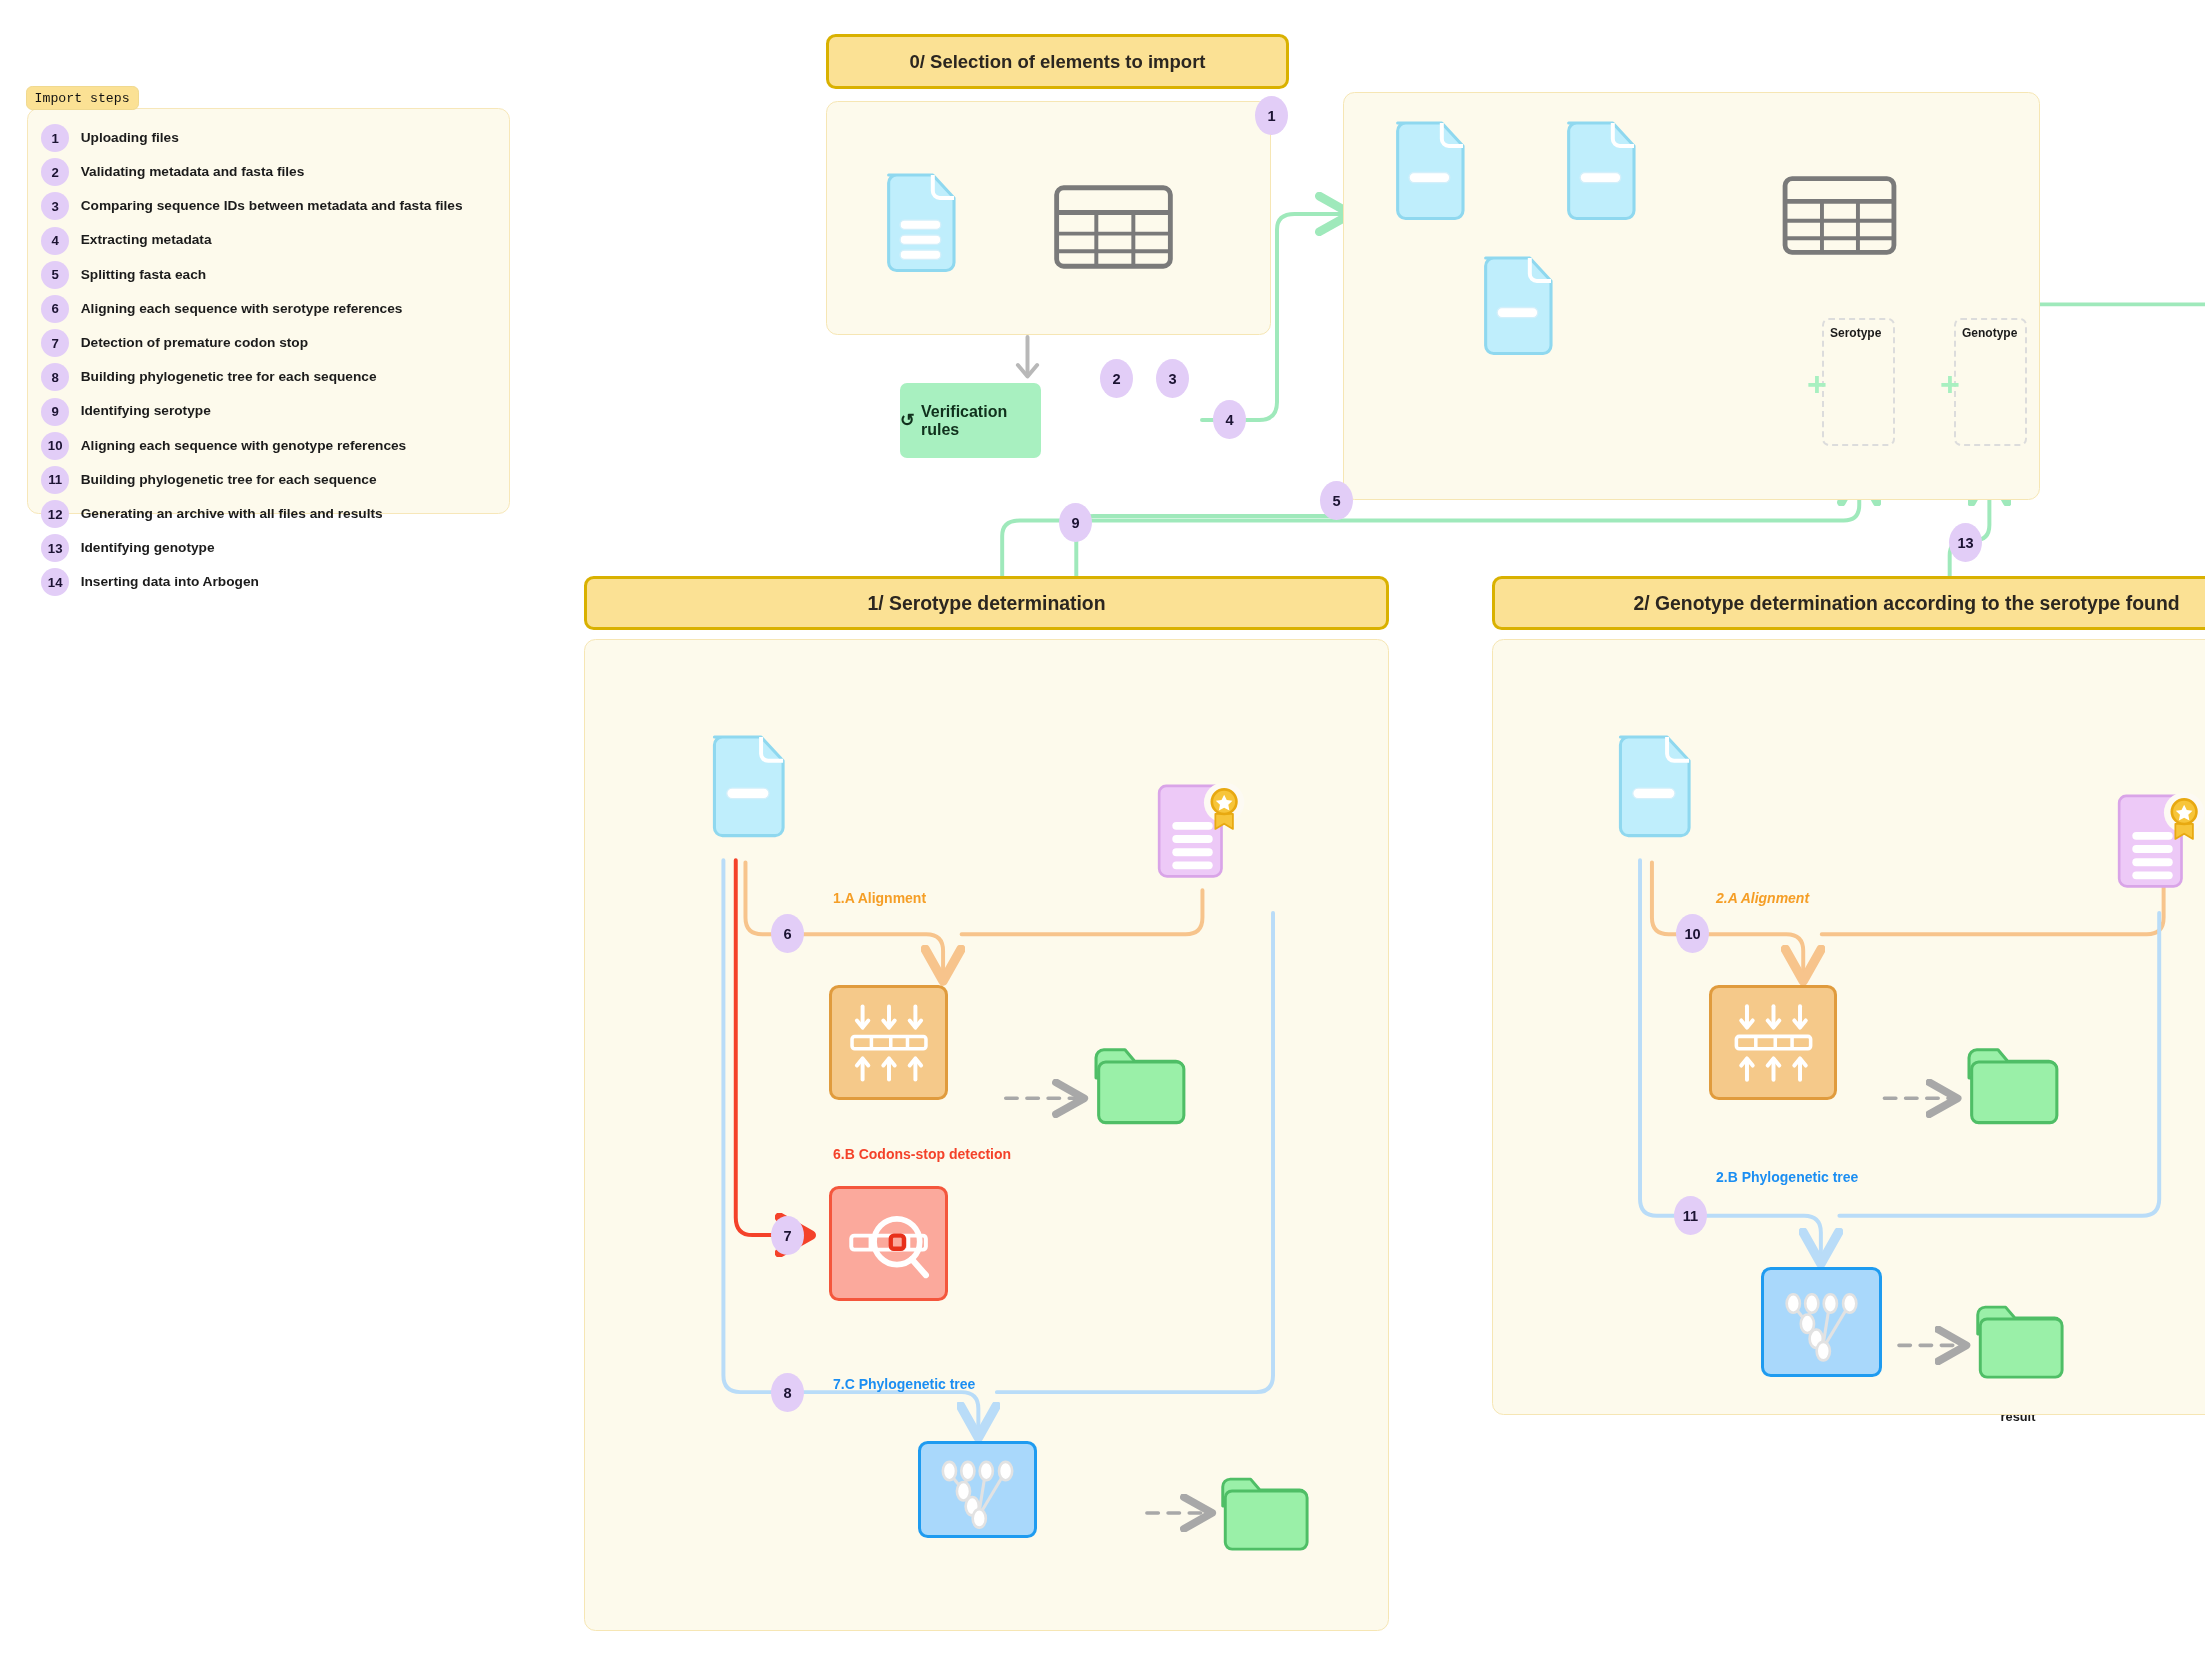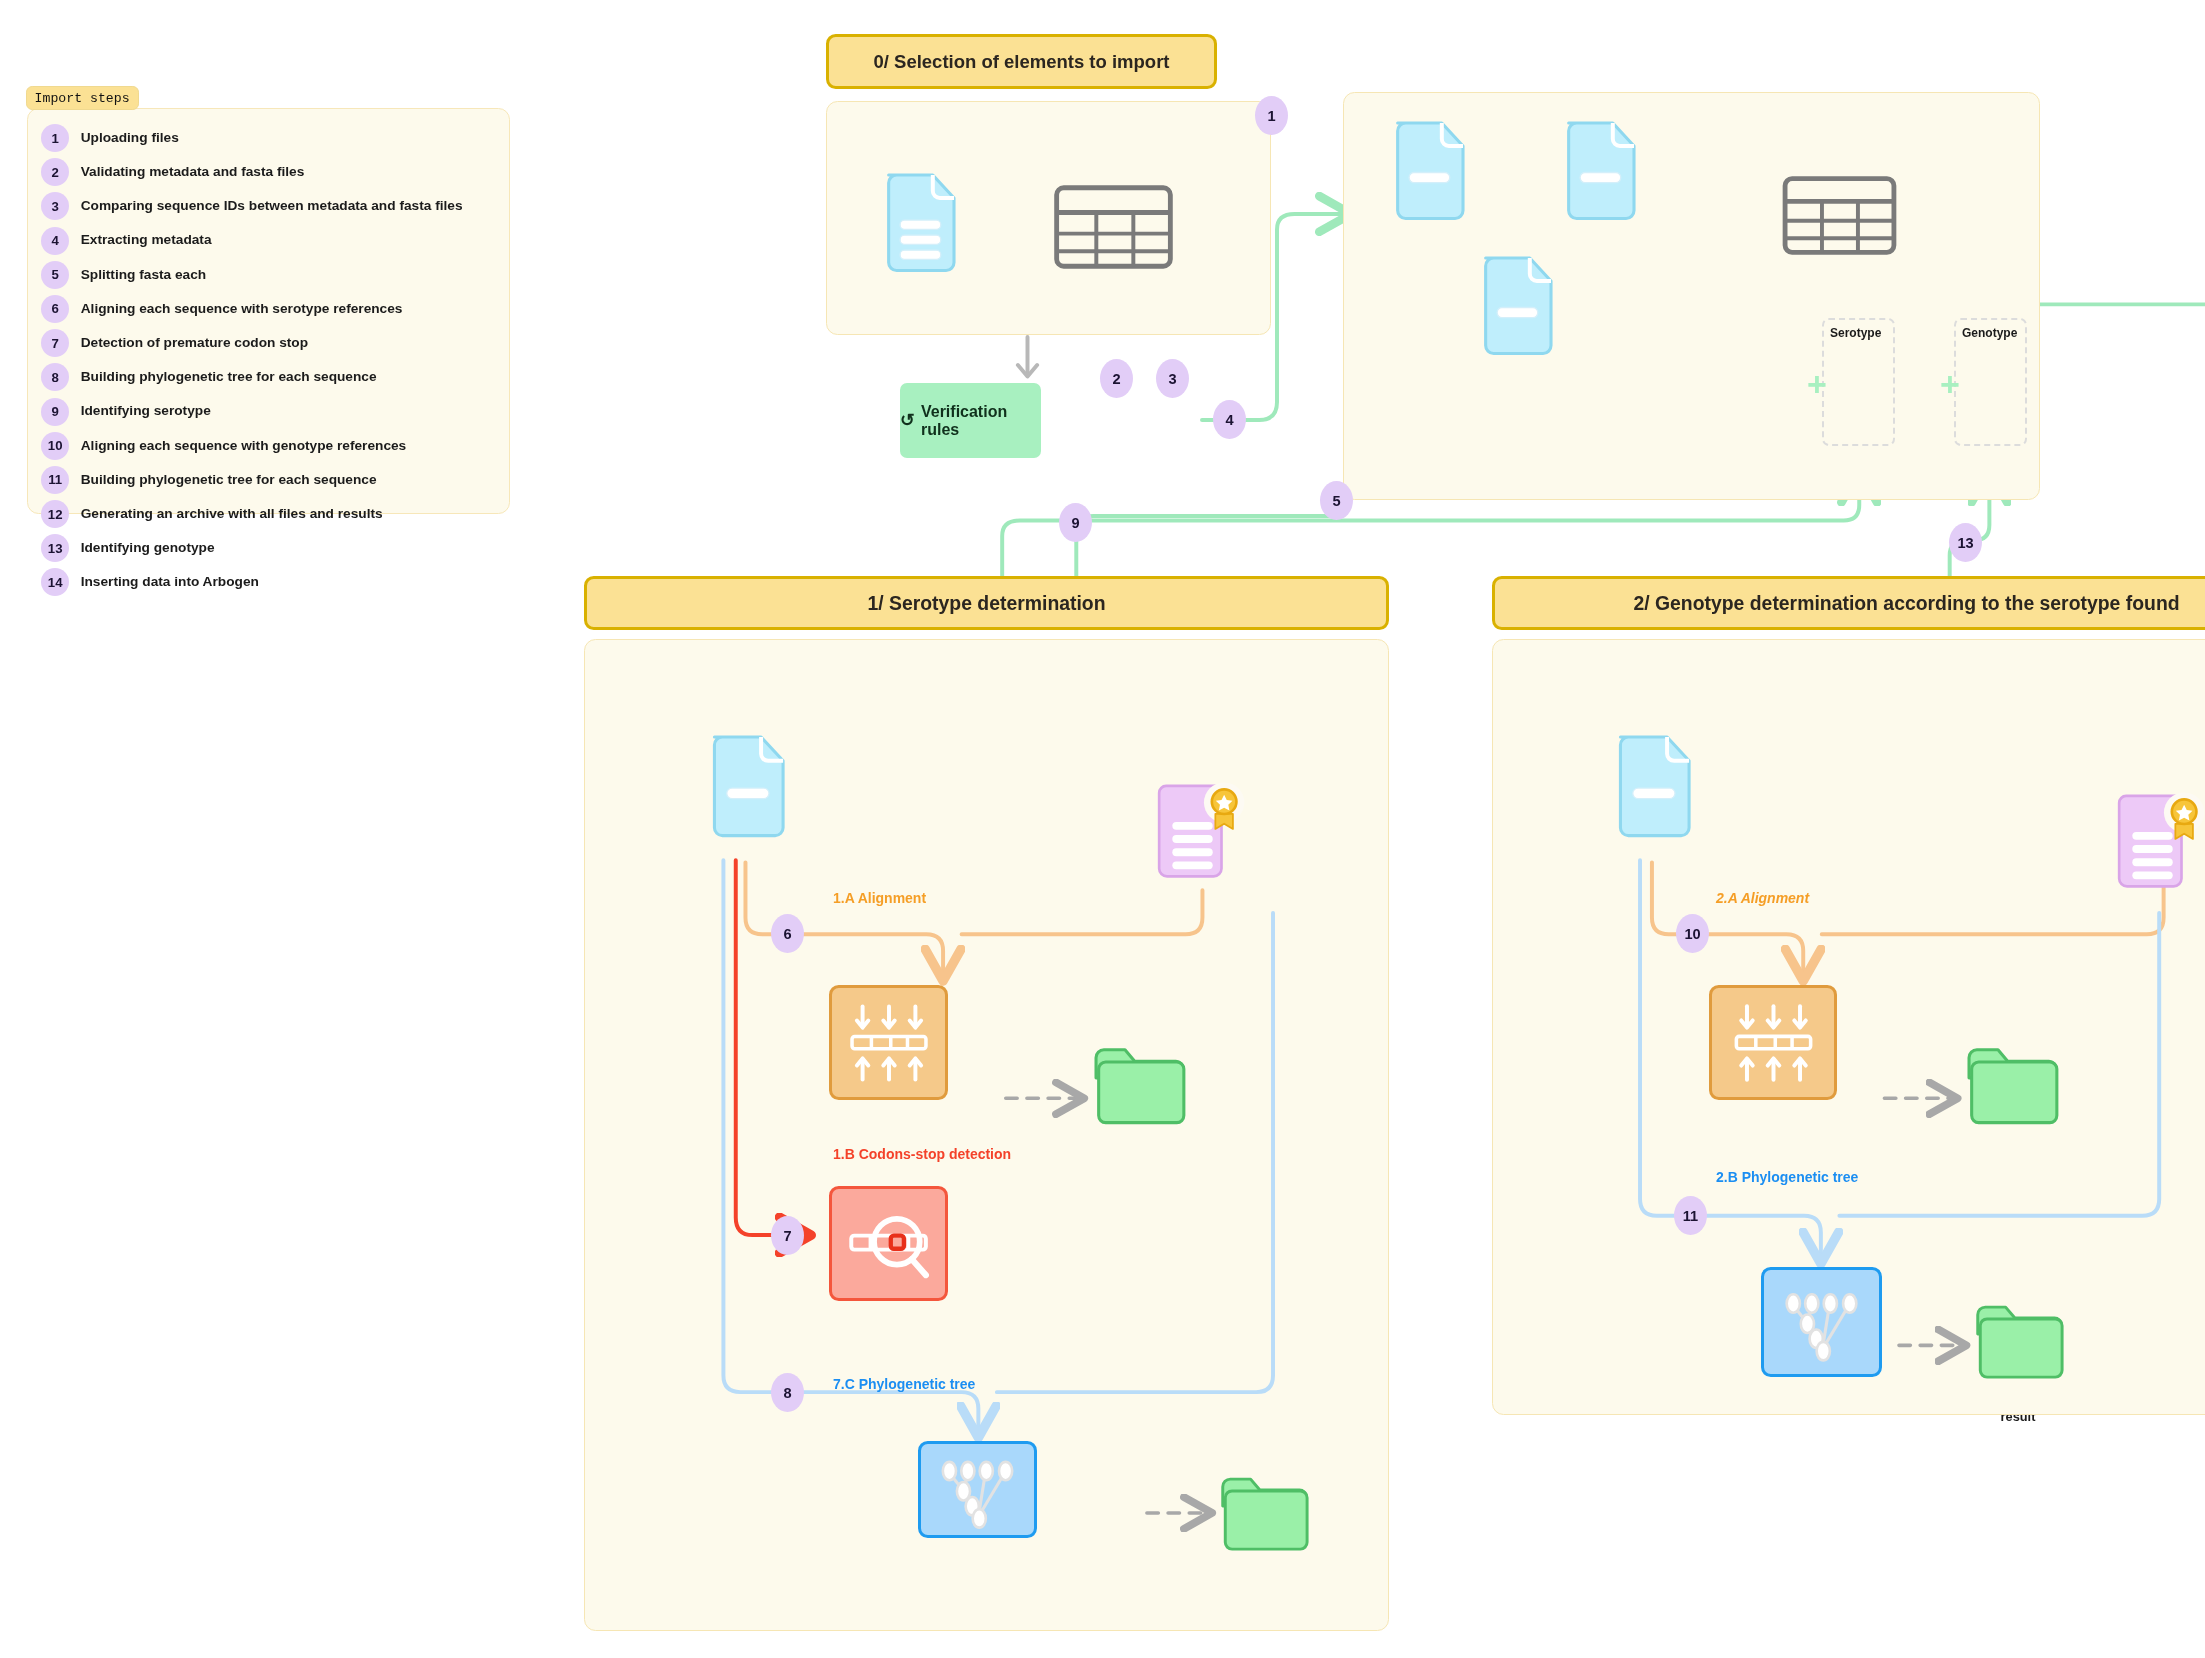--- a/index.html
+++ b/index.html
@@ -246,21 +246,21 @@
     <div class="legend-row">
         <div class="legend-num">13</div>
         <div class="legend-label">Identifying genotype</div>
       </div>
     <div class="legend-row" style="margin-bottom:0;">
         <div class="legend-num">14</div>
         <div class="legend-label">Inserting data into Arbogen</div>
       </div>
   </div>
 
-  <div class="panel-title" style="left:826px;top:34px;width:391px;height:55px;font-size:18.5px;">0/ Selection of elements to import</div>
+  <div class="panel-title" style="left:826px;top:34px;width:463px;height:55px;font-size:18.5px;">0/ Selection of elements to import</div>
   <div class="panel-body" style="left:826px;top:101px;width:445px;height:234px;"></div>
 
   <div class="cap" style="left:852px;top:129px;width:146px;">List of sequences</div>
   <div class="cap" style="left:1054px;top:129px;width:132px;">Metadata table from CSV file</div>
 
   <svg class="abs" style="left:878px;top:168px;z-index:14;" width="84" height="106" viewBox="0 0 190 240">
     <path d="M24,16 h100 l48,52 v146 a18,18 0 0 1 -18,18 h-112 a18,18 0 0 1 -18,-18 v-180 a18,18 0 0 1 18,-18 z" fill="#bfeefc" stroke="#8fd8ef" stroke-width="7" stroke-linejoin="round"></path>
     <path d="M124,16 v36 a16,16 0 0 0 16,16 h32" fill="none" stroke="#ffffff" stroke-width="9" stroke-linejoin="round"></path>
     <rect x="50" y="118" width="92" height="21" rx="10" fill="#ffffff" stroke="#d4effa" stroke-width="3"></rect>
     <rect x="50" y="152" width="92" height="21" rx="10" fill="#ffffff" stroke="#d4effa" stroke-width="3"></rect>
@@ -386,21 +386,21 @@
     <path d="M5790,2295 L5790,2060" fill="none" stroke="#5ec97c" stroke-width="9" stroke-linecap="round"></path>
     <path d="M5790,2300 Q5790,2348 5838,2348 L5890,2348" fill="none" stroke="#5ec97c" stroke-width="9" stroke-linecap="round"></path>
     <path d="M5790,2700 Q5790,2748 5838,2748 L5890,2748" fill="none" stroke="#5ec97c" stroke-width="9" stroke-linecap="round"></path>
     <path d="M6855,2295 L6855,2060" fill="none" stroke="#5ec97c" stroke-width="9" stroke-linecap="round"></path>
     <path d="M6855,2300 Q6855,2348 6903,2348 L6955,2348" fill="none" stroke="#5ec97c" stroke-width="9" stroke-linecap="round"></path>
     <path d="M6855,2700 Q6855,2748 6903,2748 L6955,2748" fill="none" stroke="#5ec97c" stroke-width="9" stroke-linecap="round"></path>
     <path d="M6855,2300 L6855,2760" fill="none" stroke="#5ec97c" stroke-width="9" stroke-linecap="round"></path>
   </svg>
 
   <div class="sub-title orange" style="left:833px;top:890px;">1.A Alignment</div>
-  <div class="sub-title red" style="left:833px;top:1146px;">1.B Codons-stop detection</div>
+  <div class="sub-title red" style="left:833px;top:1146px;">6.B Codons-stop detection</div>
   <div class="sub-title blue" style="left:833px;top:1376px;">7.C Phylogenetic tree</div>
 
   <div class="proc align" style="left:829px;top:985px;width:119px;height:115px;">
     <svg width="88" height="84" viewBox="0 0 200 190">
       <g stroke="#ffffff" stroke-width="9" stroke-linecap="round" stroke-linejoin="round" fill="none">
         <path d="M40,12 L40,58"></path>
           <path d="M27,44 L40,60 L53,44"></path>
         <path d="M100,12 L100,58"></path>
           <path d="M87,44 L100,60 L113,44"></path>
         <path d="M160,12 L160,58"></path>

